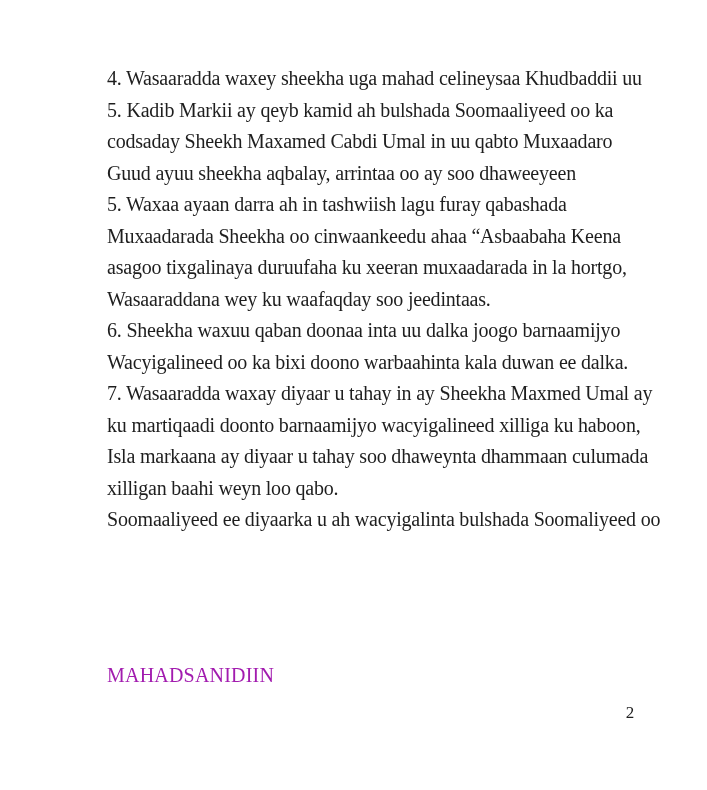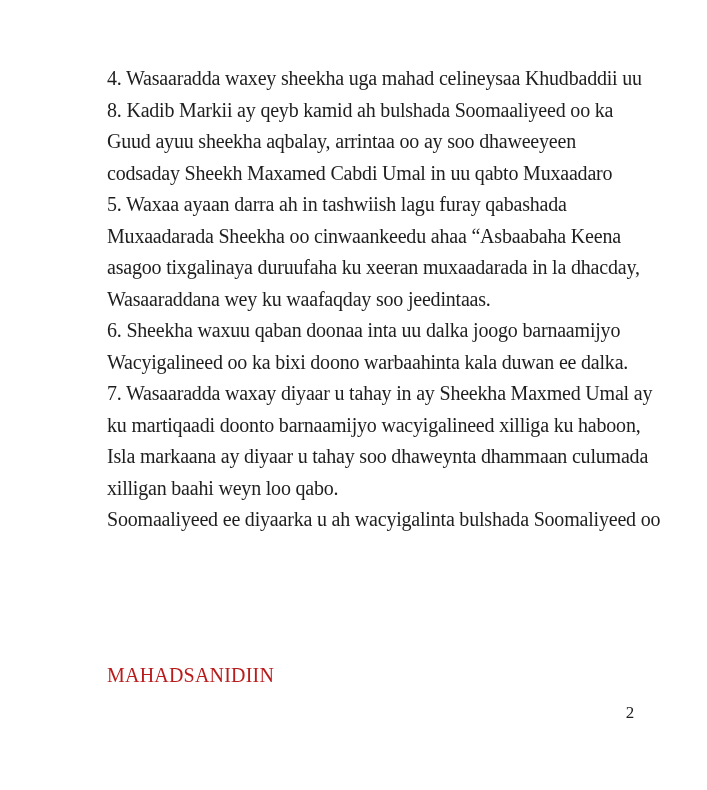--- a/index.html
+++ b/index.html
@@ -27,47 +27,47 @@
   }
   .body-text .line {
     white-space: nowrap;
   }
   .closing {
     position: absolute;
     left: 107px;
     top: 660px;
     font-size: 20px;
     line-height: 31.5px;
-    color: #b91c1c;
+    color: #a21caf;
     letter-spacing: 0.2px;
   }
   .page-number {
     position: absolute;
     left: 600px;
     top: 702px;
     width: 60px;
     text-align: center;
     font-size: 17px;
     line-height: 22px;
     color: #1e1e1e;
   }
 </style>
 </head>
 <body>
 
 <div class="page" style="background: rgb(255, 255, 255); color: rgb(30, 30, 30);">
 
   <div class="body-text">
     <div class="line">4. Wasaaradda waxey sheekha uga mahad celineysaa Khudbaddii uu</div>
-    <div class="line">8. Kadib Markii ay qeyb kamid ah bulshada Soomaaliyeed oo ka</div>
+    <div class="line">5. Kadib Markii ay qeyb kamid ah bulshada Soomaaliyeed oo ka</div>
+    <div class="line">codsaday Sheekh Maxamed Cabdi Umal in uu qabto Muxaadaro</div>
     <div class="line">Guud ayuu sheekha aqbalay, arrintaa oo ay soo dhaweeyeen</div>
-    <div class="line">codsaday Sheekh Maxamed Cabdi Umal in uu qabto Muxaadaro</div>
     <div class="line">5. Waxaa ayaan darra ah in tashwiish lagu furay qabashada</div>
     <div class="line">Muxaadarada Sheekha oo cinwaankeedu ahaa “Asbaabaha Keena</div>
-    <div class="line">asagoo tixgalinaya duruufaha ku xeeran muxaadarada in la dhacday,</div>
+    <div class="line">asagoo tixgalinaya duruufaha ku xeeran muxaadarada in la hortgo,</div>
     <div class="line">Wasaaraddana wey ku waafaqday soo jeedintaas.</div>
     <div class="line">6. Sheekha waxuu qaban doonaa inta uu dalka joogo barnaamijyo</div>
     <div class="line">Wacyigalineed oo ka bixi doono warbaahinta kala duwan ee dalka.</div>
     <div class="line">7. Wasaaradda waxay diyaar u tahay in ay Sheekha Maxmed Umal ay</div>
     <div class="line">ku martiqaadi doonto barnaamijyo wacyigalineed xilliga ku haboon,</div>
     <div class="line">Isla markaana ay diyaar u tahay soo dhaweynta dhammaan culumada</div>
     <div class="line">xilligan baahi weyn loo qabo.</div>
     <div class="line">Soomaaliyeed ee diyaarka u ah wacyigalinta bulshada Soomaliyeed oo</div>
   </div>
 

